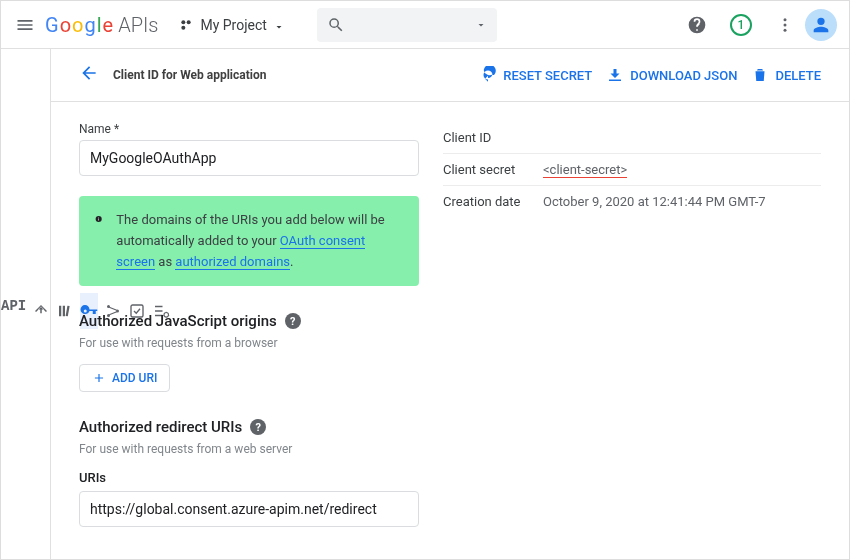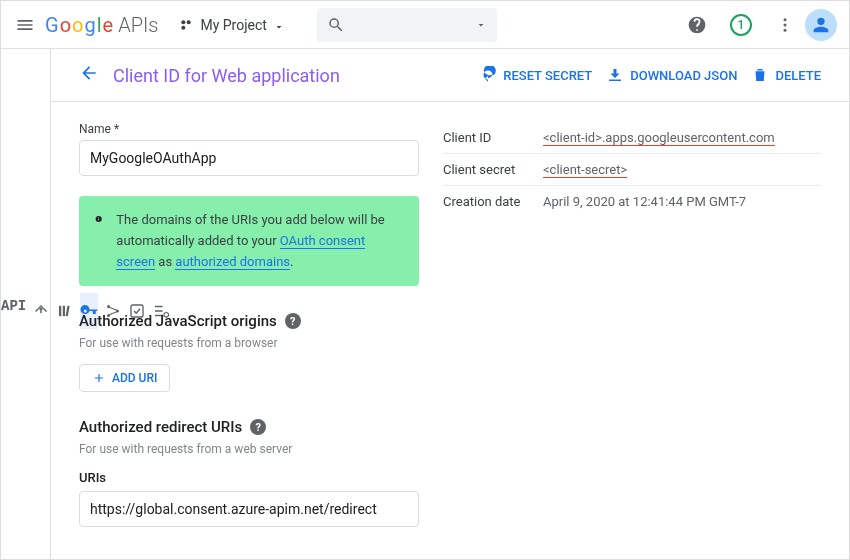--- a/index.html
+++ b/index.html
@@ -21,21 +21,21 @@
 .avatar svg { fill:#1a73e8; }
 .body { display:flex; height:calc(100% - 48px); }
 .sidebar { width:50px; border-right:1px solid #e0e0e0; display:flex; align-items:center; padding-top:14px; gap:6px; }
 .api-label { font-family: 'Courier New', monospace; font-weight:700; font-size:14px; color:#5f6368; letter-spacing:0; margin-bottom:10px; }
 .side-item { width:50px; height:36px; display:flex; align-items:center; justify-content:center; color:#5f6368; cursor:pointer; }
 .side-item.active { background:#e8f0fe; color:#1a73e8; }
 .side-item svg { width:18px; height:18px; fill:currentColor; }
 .main { flex:1; overflow:auto; }
 .header { display:flex; align-items:center; padding:14px 28px; border-bottom:1px solid #e0e0e0; gap:14px; }
 .back-arrow { color:#1a73e8; cursor:pointer; }
-.page-title { font-size:18px; font-weight:400; color:#8b5cf6; flex:1; }
+.page-title { font-size:12px; font-weight:700; color:#404040; flex:1; }
 .action { display:flex; align-items:center; gap:6px; color:#1a73e8; font-size:13px; font-weight:500; cursor:pointer; }
 .action svg { fill:#1a73e8; width:18px; height:18px; }
 .content { display:flex; padding:20px 28px; gap:24px; }
 .left { width:340px; }
 .right { flex:1; }
 .field-label { font-size:12px; color:#3c4043; margin-bottom:4px; }
 .text-input { width:100%; border:1px solid #dadce0; border-radius:4px; padding:9px 10px; font-size:14px; color:#202124; }
 .help-text { font-size:12px; color:#80868b; margin-top:6px; line-height:1.5; }
 .infobox { background:#86efac; border-radius:4px; padding:14px 16px; margin-top:20px; display:flex; gap:14px; font-size:13px; color:#3c4043; line-height:1.6; }
 .infobox a { color:#1a73e8; text-decoration:none; border-bottom:1px solid #1a73e8; }
@@ -213,26 +213,25 @@
           <span class="help-icon">?</span>
         </div>
         <div class="section-sub">For use with requests from a web server</div>
         <div class="uris-label">URIs</div>
         <input class="text-input" style="margin-top: 6px;" value="https://global.consent.azure-apim.net/redirect">
       </div>
 
       <div class="right">
         <div class="meta-row">
           <div class="meta-key">Client ID</div>
-          <div class="meta-val"><span class="underlined-red">&lt;client-id&gt;.apps.googleusercontent.com</span></div>
         </div>
         <div class="meta-row">
           <div class="meta-key">Client secret</div>
           <div class="meta-val"><span class="underlined-red">&lt;client-secret&gt;</span></div>
         </div>
         <div class="meta-row" style="border-bottom:none">
           <div class="meta-key">Creation date</div>
-          <div class="meta-val">April 9, 2020 at 12:41:44 PM GMT-7</div>
+          <div class="meta-val">October 9, 2020 at 12:41:44 PM GMT-7</div>
         </div>
       </div>
     </div>
   </div>
 </div>
 
 </body></html>

